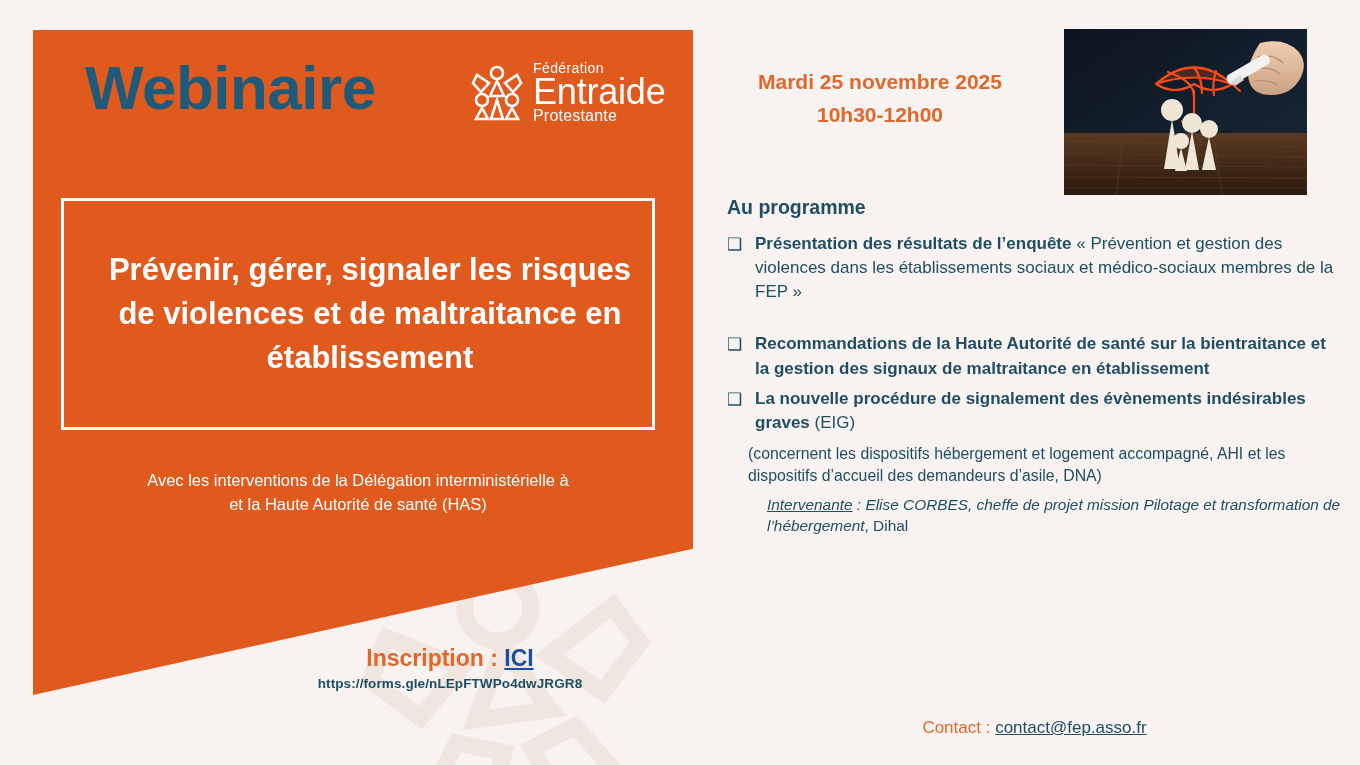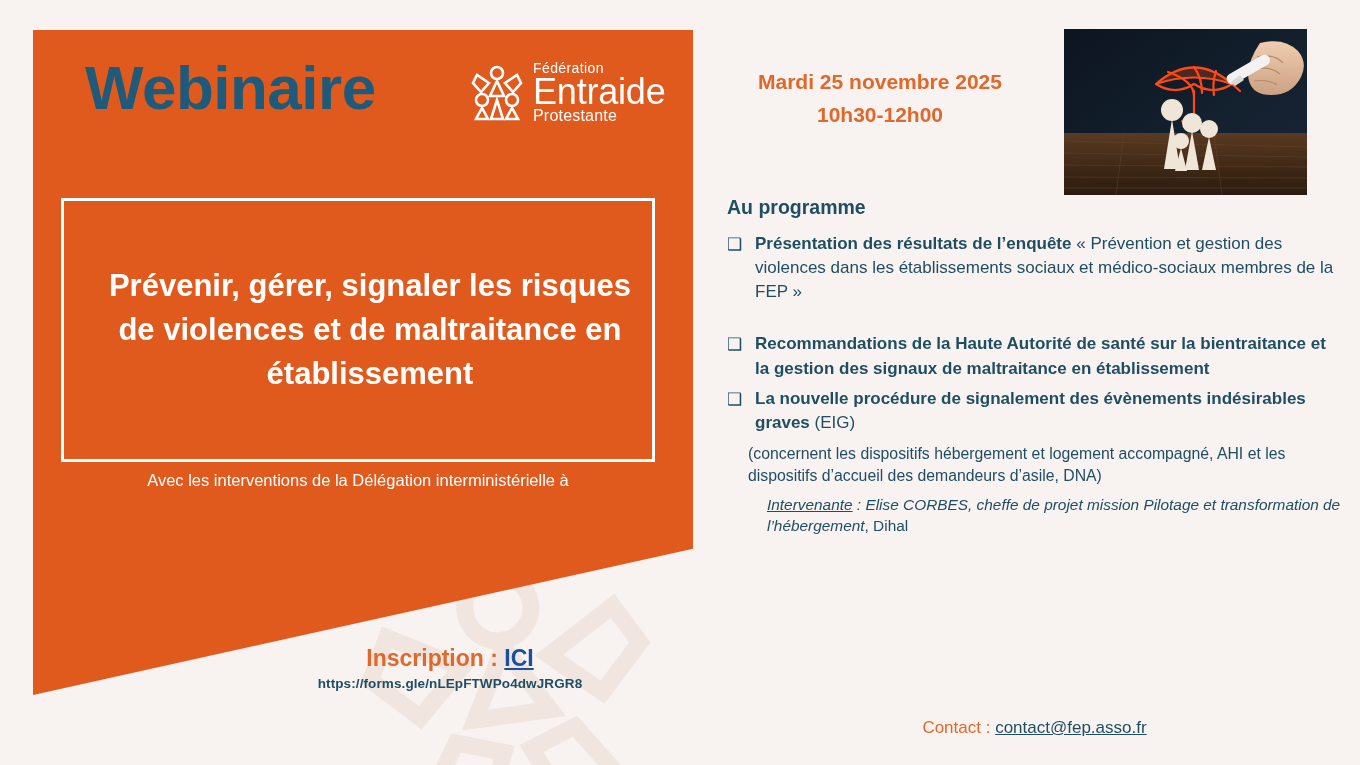--- a/index.html
+++ b/index.html
@@ -79,21 +79,21 @@
   #fep-word-federation { font-size: 14px; font-weight: normal; letter-spacing: 0.4px; }
   #fep-word-entraide  { font-size: 36px; font-weight: normal;  letter-spacing: -0.2px; margin-top: -2px;}
   #fep-word-protestante { font-size: 16px; font-weight: normal; letter-spacing: 0.2px; margin-top: -2px;}
 
   
   #headline-box {
     position: absolute;
     left: 28px;
     top: 168px;
     width: 594px;
-    height: 264px;
+    height: 232px;
     border: 3px solid #FFFFFF;
     box-sizing: border-box;
     display: flex;
     align-items: center;
     justify-content: center;
     padding-left: 24px;
   }
   #headline-text {
     color: #FFFFFF;
     font-size: 31px;
@@ -276,20 +276,21 @@
       <div id="fep-word-protestante">Protestante</div>
     </div>
   </div>
 
   <div id="headline-box">
     <div id="headline-text">Prévenir, gérer, signaler les risques de violences et de maltraitance en établissement</div>
   </div>
 
   <div id="intervention-note">
     <div>Avec les interventions de la Délégation interministérielle à</div>
+    <div>et la Haute Autorité de santé (HAS)</div>
   </div>
 
 </div>
 
 <div id="inscription-block">
   <div id="inscription-line"><span>Inscription : </span><a id="inscription-ici" href="#">ICI</a></div>
   <div id="inscription-url">https://forms.gle/nLEpFTWPo4dwJRGR8</div>
 </div>
 
 <div id="date-block">

